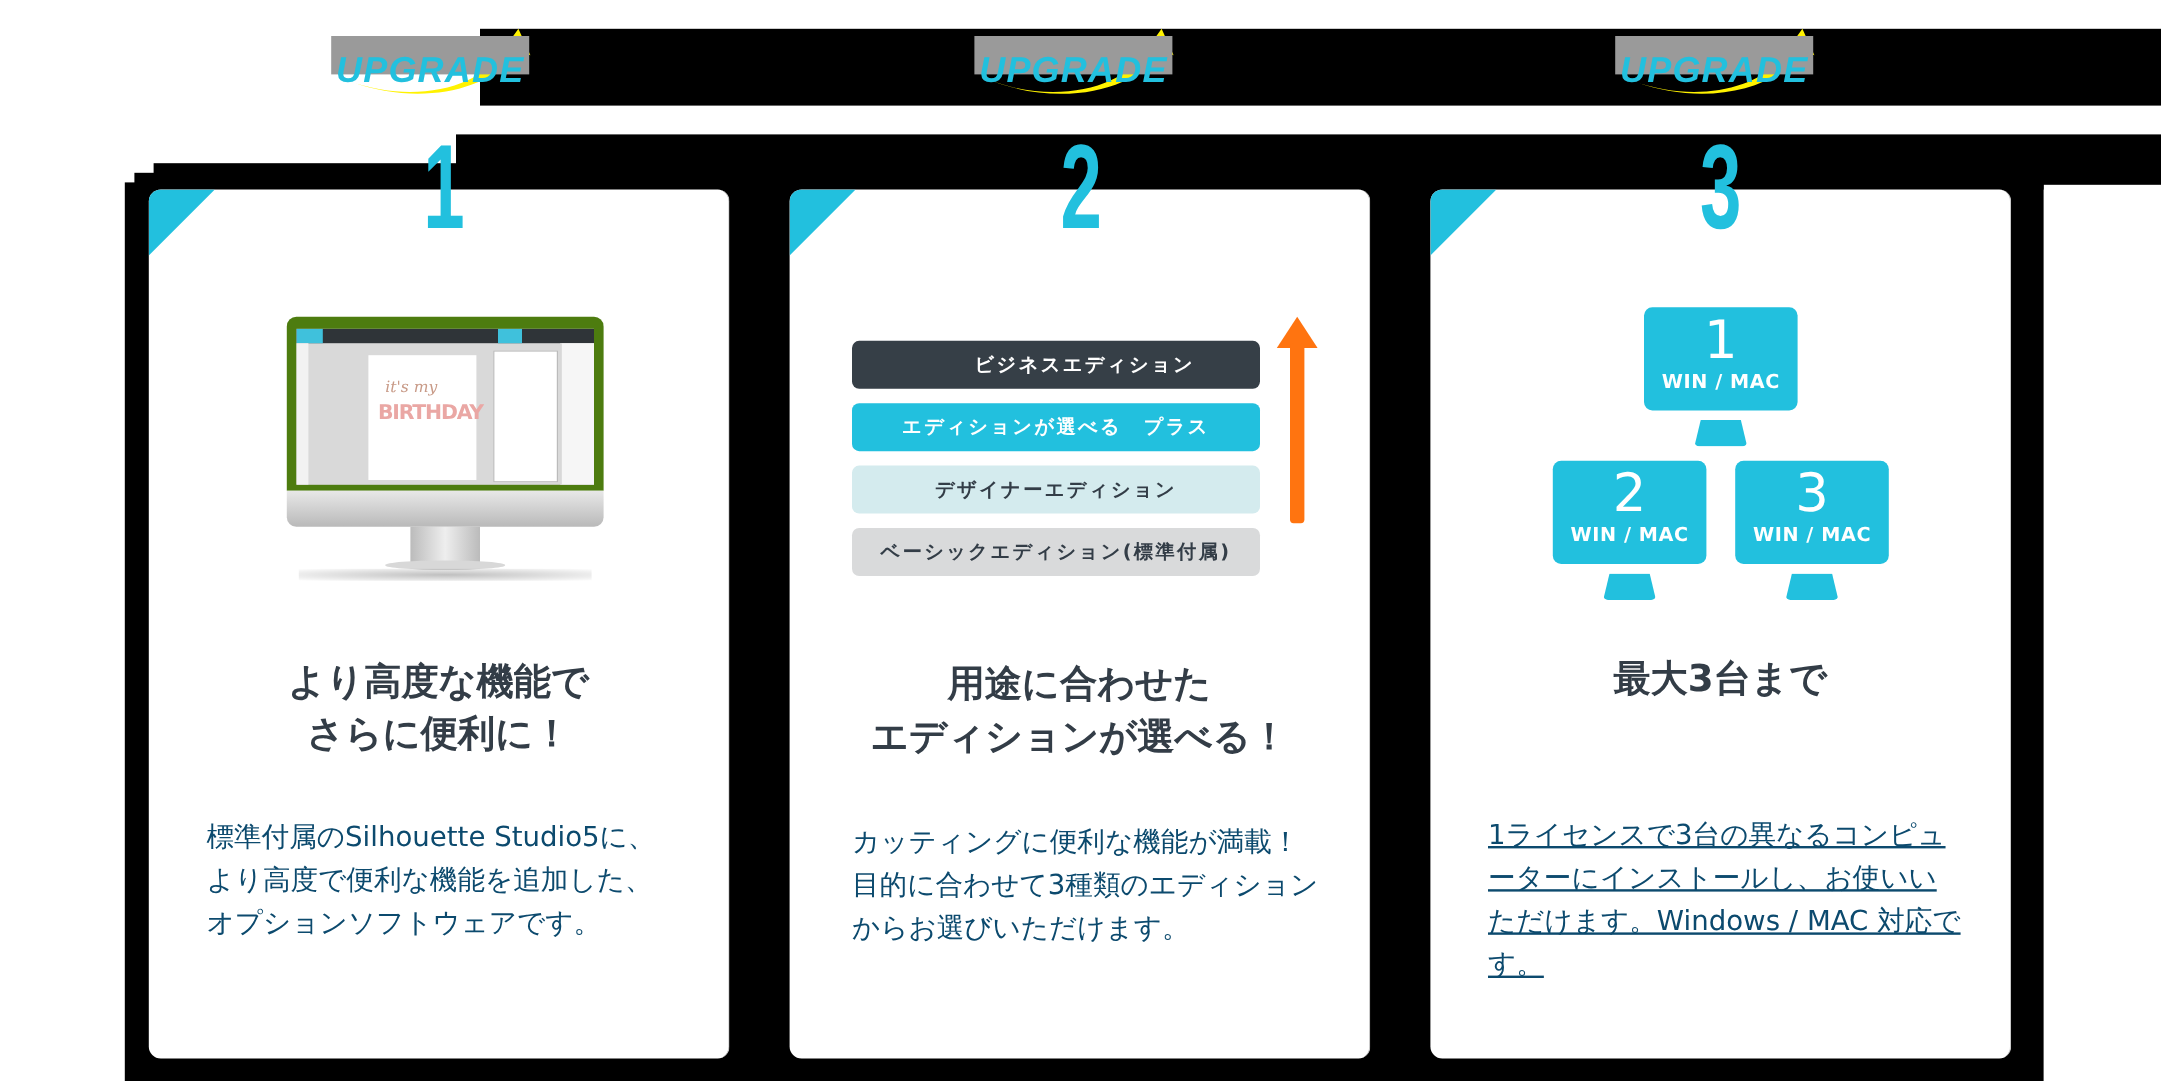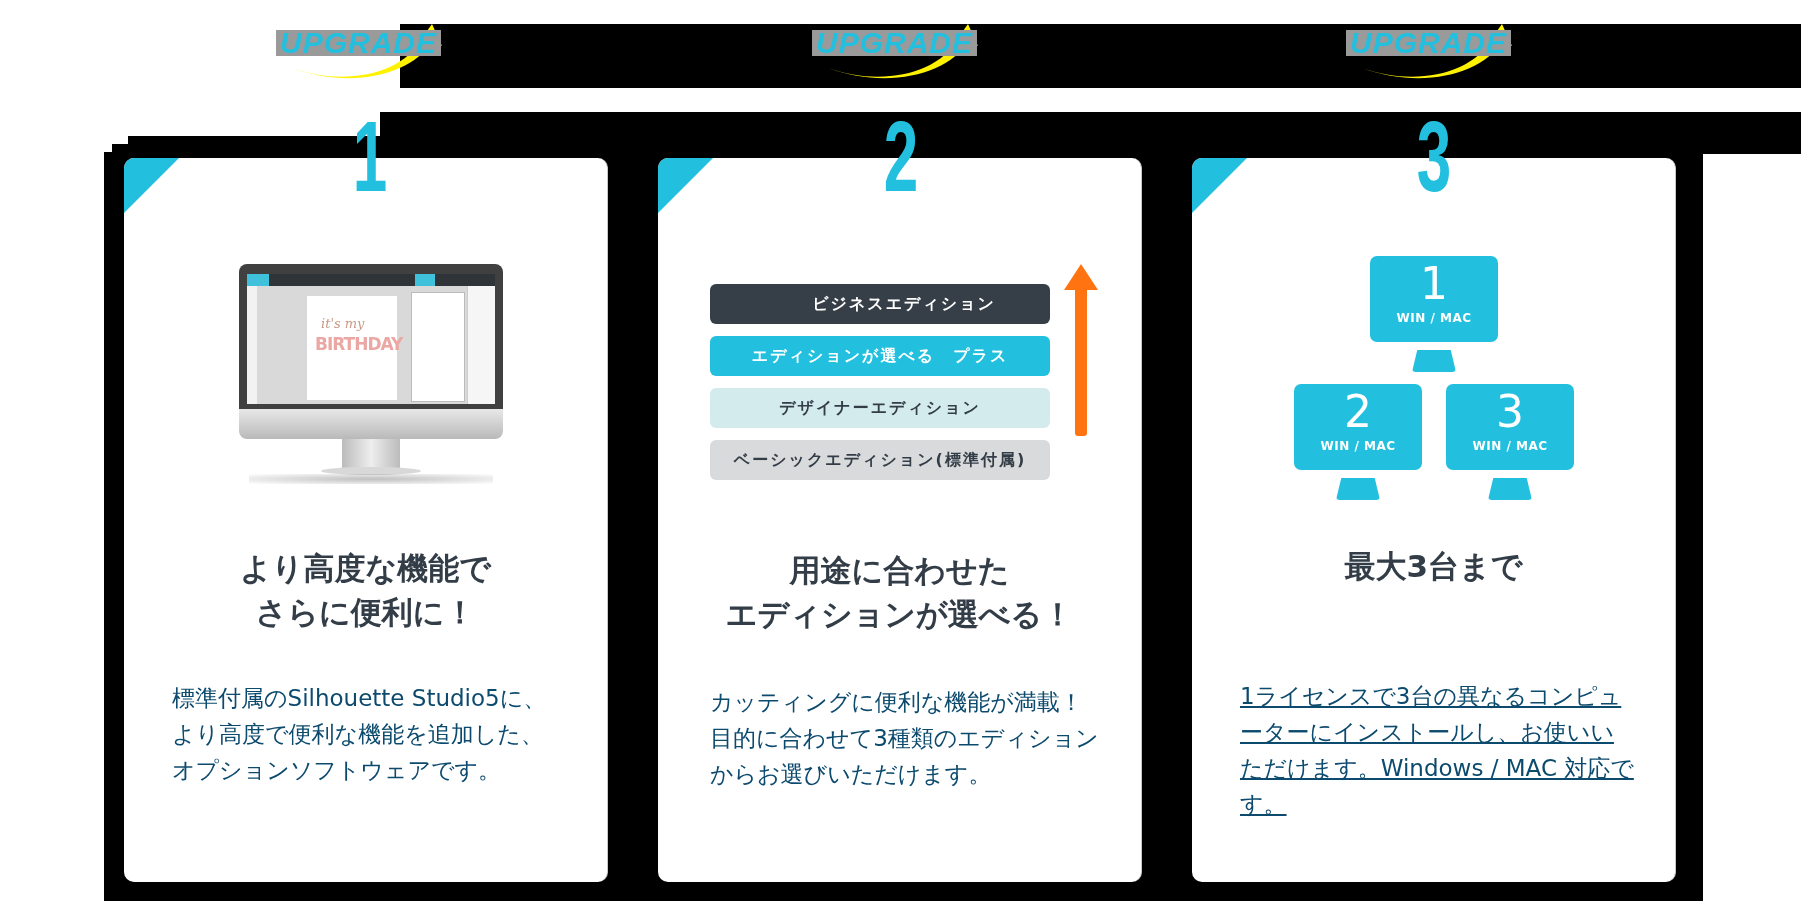--- a/index.html
+++ b/index.html
@@ -7,21 +7,21 @@
   body { position: relative; font-family: "DejaVu Sans", sans-serif; color: #333d47; }
 
   
   .blk { position: absolute; background: #000; }
 
   .upgrade {
     position: absolute; top: 16px; width: 190px; height: 70px;
   }
   .upgrade .swoosh { position: absolute; left: 0; top: 0; }
   .upgrade .word {
-    position: absolute; left: 4px; top: 14px; height: 26px; padding: 0 4px;
+    position: absolute; left: 4px; top: 14px; height: 26px; padding: 16px 4px;
     background: #9a9a9a;
     font-family: "Liberation Sans", sans-serif; font-weight: bold; font-style: italic;
     font-size: 30px; line-height: 26px; letter-spacing: 1px; color: #22c0de;
   }
 
   .num {
     position: absolute; top: 106px; width: 80px; text-align: center;
     font-family: "Liberation Sans", sans-serif; font-weight: bold;
     font-size: 100px; line-height: 100px; color: #22c0de;
     transform: scaleX(0.62); transform-origin: center top;
@@ -41,21 +41,21 @@
     position: absolute; left: 0; right: 0; text-align: center;
     font-size: 31px; font-weight: bold; line-height: 44px; color: #333d47;
   }
   .card p {
     position: absolute; font-size: 23px; line-height: 36px; color: #0c4a6e;
     font-weight: normal;
   }
 
   
   .monitor { position: absolute; left: 115px; top: 106px; width: 264px; height: 224px; }
-  .monitor .bezel { position: absolute; left: 0; top: 0; width: 264px; height: 145px; background: #404040; border-radius: 8px 8px 0 0; }
+  .monitor .bezel { position: absolute; left: 0; top: 0; width: 264px; height: 145px; background: #4d7c0f; border-radius: 8px 8px 0 0; }
   .monitor .screen { position: absolute; left: 8px; top: 10px; width: 248px; height: 130px; background: #d9d9d9; overflow: hidden; }
   .monitor .toolbar { position: absolute; left: 0; top: 0; width: 100%; height: 12px; background: #2f3438; }
   .monitor .toolbar .act { position: absolute; top: 0; height: 12px; width: 22px; background: #3fc1dc; }
   .monitor .leftbar { position: absolute; left: 0; top: 12px; width: 10px; bottom: 0; background: #f2f2f2; }
   .monitor .rightbar { position: absolute; right: 0; top: 12px; width: 28px; bottom: 0; background: #f6f6f6; border-left: 1px solid #ccc; }
   .monitor .panel { position: absolute; right: 30px; top: 18px; width: 54px; height: 110px; background: #fff; border: 1px solid #bbb; }
   .monitor .page { position: absolute; left: 60px; top: 22px; width: 90px; height: 104px; background: #fff; }
   .monitor .page .t1 { position: absolute; left: 14px; top: 20px; font-size: 13px; color: #c89a87; font-style: italic; font-family: "DejaVu Serif", serif; }
   .monitor .page .t2 { position: absolute; left: 8px; top: 38px; font-size: 17px; font-weight: bold; color: #eaa7a4; letter-spacing: -1px; }
   .monitor .chin { position: absolute; left: 0; top: 145px; width: 264px; height: 30px; background: linear-gradient(#e8e8e8, #b9b9b9); border-radius: 0 0 8px 8px; }
@@ -67,21 +67,21 @@
   .ed { position: absolute; left: 52px; width: 340px; height: 40px; border-radius: 6px;
         text-align: center; font-size: 16px; font-weight: bold; line-height: 40px; letter-spacing: 2px; }
   .arrow-shaft { position: absolute; left: 417px; top: 128px; width: 12px; height: 150px; background: #ff7410; border-radius: 3px; }
   .arrow-head { position: absolute; left: 406px; top: 106px; width: 0; height: 0;
                 border-left: 17px solid transparent; border-right: 17px solid transparent; border-bottom: 26px solid #ff7410; }
 
   
   .pc { position: absolute; width: 128px; height: 125px; }
   .pc .scr { position: absolute; left: 0; top: 0; width: 128px; height: 86px; background: #22c0de; border-radius: 7px; color: #fff; text-align: center; }
   .pc .scr .n { font-family: "DejaVu Sans", sans-serif; font-size: 44px; line-height: 48px; padding-top: 4px; font-weight: normal; }
-  .pc .scr .os { font-size: 12px; font-weight: bold; line-height: 20px; letter-spacing: 0.5px; }
+  .pc .scr .os { font-size: 16px; font-weight: bold; line-height: 20px; letter-spacing: 0.5px; }
   .pc .stand { position: absolute; left: 42px; top: 94px; width: 44px; height: 22px; background: #22c0de;
                clip-path: polygon(12% 0, 88% 0, 100% 100%, 0 100%); border-radius: 4px; }
 </style>
 </head>
 <body>
 
 <div class="blk" style="left:400px; top:24px; width:1401px; height:64px;"></div>
 <div class="blk" style="left:380px; top:112px; width:1421px; height:42px;"></div>
 <div class="blk" style="left:128px; top:136px; width:1575px; height:22px;"></div>
 <div class="blk" style="left:112px; top:144px; width:20px; height:14px;"></div>

